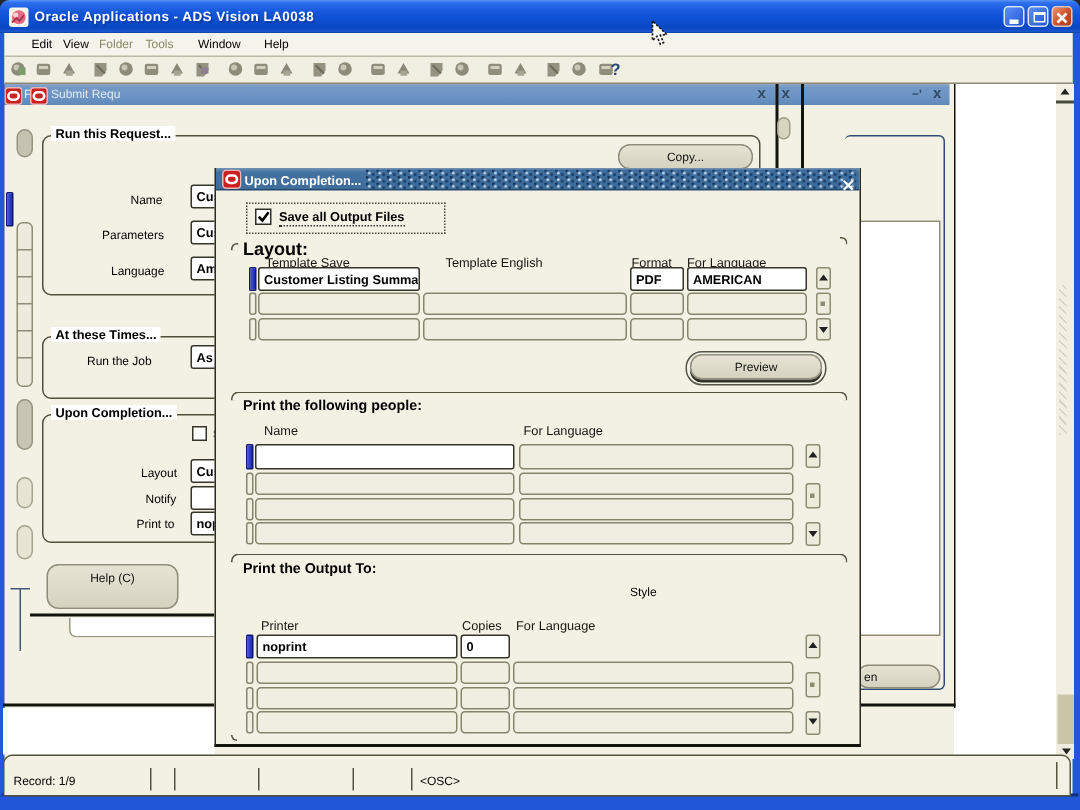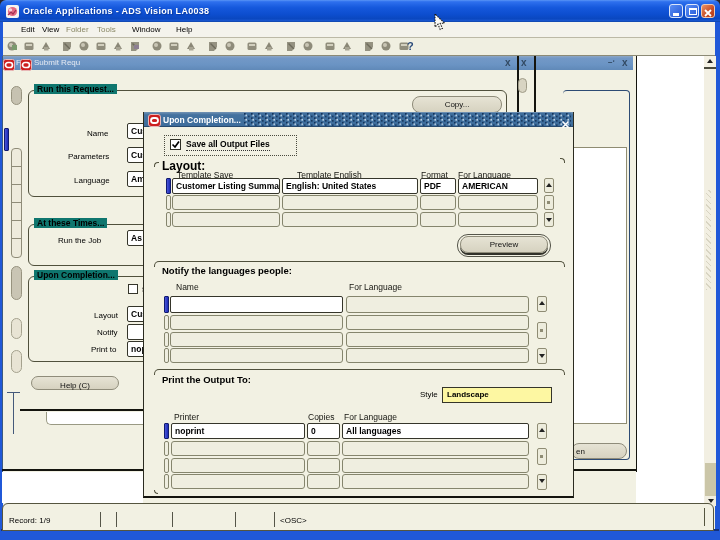--- a/index.html
+++ b/index.html
@@ -1,19 +1,19 @@
 <!DOCTYPE html>
 <html><head><meta charset="utf-8"><style>
 *{margin:0;padding:0;box-sizing:border-box}
 html,body{width:720px;height:540px;overflow:hidden}
 body{font-family:"Liberation Sans",sans-serif;background:#f2f1e3;position:relative}
 .ab{position:absolute}
 .cap{border-radius:7px}
 .grp{border:1px solid #50503c;border-radius:6px}
-.glab{font-weight:bold;font-size:8.5px;color:#000;background:#0f766e;padding:0 3px;line-height:10px}
+.glab{font-weight:bold;font-size:8.5px;color:#000;background:#ffffff;padding:0 3px;line-height:10px}
 .fld{background:#fff;border:1px solid #35352a;border-radius:2px;font-size:8.5px;font-weight:bold;color:#000;line-height:14px;padding-left:3px;white-space:nowrap;overflow:hidden}
 .efl{background:#efeee0;border:1px solid #85856d;border-radius:3px}
 .hdr{font-size:8.5px;color:#151510;white-space:nowrap}
 .ind{background:linear-gradient(90deg,#4a55d8,#1b2bb4);border:1px solid #101a70;border-radius:1px}
 .btn{background:linear-gradient(180deg,#e6e3d4,#d6d2c0);border:1px solid #8f8c7a;border-radius:8px;font-size:8px;color:#111;text-align:center}
 .sb{background:#edecdc;border:1px solid #8f8c74;border-radius:2px}
 .xg{color:#324a63;font-weight:bold;font-size:10px;line-height:10px}
 .lbl{font-size:8px;color:#000;white-space:nowrap}
 </style></head><body>
 
@@ -213,21 +213,21 @@
 <div class="ab glab" style="left:34px;top:270px">Upon Completion...</div>
 <div class="ab" style="left:128px;top:284px;width:10px;height:10px;background:#fff;border:1px solid #35352a"></div>
 <div class="ab lbl" style="left:142px;top:285px;font-weight:bold">S</div>
 <div class="ab lbl" style="left:94px;top:311px">Layout</div>
 <div class="ab lbl" style="left:97px;top:328px">Notify</div>
 <div class="ab lbl" style="left:91px;top:345px">Print to</div>
 <div class="ab fld" style="left:127px;top:306px;width:230px;height:16px">Customer Listing</div>
 <div class="ab fld" style="left:127px;top:324px;width:230px;height:16px"></div>
 <div class="ab fld" style="left:127px;top:341px;width:230px;height:16px">noprint</div>
 
-<div class="ab btn cap" style="left:31px;top:376px;width:88px;height:14px;line-height:17px">Help (C)</div>
+<div class="ab btn cap" style="left:31px;top:376px;width:88px;height:30px;line-height:17px">Help (C)</div>
 
 <div class="ab" style="left:7px;top:392px;width:13px;height:1px;background:#44597a"></div>
 <div class="ab" style="left:13px;top:392px;width:1px;height:42px;background:#44597a"></div>
 <div class="ab" style="left:20px;top:409px;width:123px;height:2px;background:#14140e"></div>
 <div class="ab" style="left:46px;top:412px;width:97px;height:13px;background:#fff;border-left:1px solid #9a9a84;border-bottom:1px solid #9a9a84;border-radius:0 0 0 5px"></div>
 <div class="ab" style="left:2px;top:469px;width:141px;height:2px;background:#14140e"></div>
 <div class="ab" style="left:2px;top:472px;width:141px;height:31px;background:#fff"></div>
 
 <div class="ab" style="left:517px;top:56px;width:2px;height:56px;background:#14140e"></div>
 <div class="ab" style="left:534px;top:56px;width:2px;height:56px;background:#14140e"></div>
@@ -284,21 +284,20 @@
   <div class="ab" style="left:10px;top:50px;width:5px;height:5px;border-left:1px solid #50503c;border-top:1px solid #50503c;border-radius:4px 0 0 0"></div>
   <div class="ab" style="left:416px;top:46px;width:5px;height:5px;border-right:1px solid #50503c;border-top:1px solid #50503c;border-radius:0 4px 0 0"></div>
   <div class="ab" style="left:18px;top:47px;font-size:12px;font-weight:bold">Layout:</div>
   <div class="ab hdr" style="left:33px;top:58px">Template Save</div>
   <div class="ab hdr" style="left:153px;top:58px">Template English</div>
   <div class="ab hdr" style="left:277px;top:58px">Format</div>
   <div class="ab hdr" style="left:314px;top:58px">For Language</div>
 
   <div class="ab ind" style="left:22px;top:66px;width:5px;height:16px"></div>
   <div class="ab fld" style="left:28px;top:66px;width:108px;height:16px">Customer Listing Summary</div>
-  <div class="ab fld" style="left:138px;top:66px;width:136px;height:16px">English: United States</div>
   <div class="ab fld" style="left:276px;top:66px;width:36px;height:16px">PDF</div>
   <div class="ab fld" style="left:314px;top:66px;width:80px;height:16px">AMERICAN</div>
   <div class="ab efl" style="left:28px;top:83px;width:108px;height:15px"></div>
   <div class="ab efl" style="left:138px;top:83px;width:136px;height:15px"></div>
   <div class="ab efl" style="left:276px;top:83px;width:36px;height:15px"></div>
   <div class="ab efl" style="left:314px;top:83px;width:80px;height:15px"></div>
   <div class="ab efl" style="left:28px;top:100px;width:108px;height:15px"></div>
   <div class="ab efl" style="left:138px;top:100px;width:136px;height:15px"></div>
   <div class="ab efl" style="left:276px;top:100px;width:36px;height:15px"></div>
   <div class="ab efl" style="left:314px;top:100px;width:80px;height:15px"></div>
@@ -307,21 +306,21 @@
   <div class="ab sb" style="left:400px;top:83px;width:10px;height:15px"></div>
   <div class="ab sb" style="left:400px;top:100px;width:10px;height:15px"></div>
   <div class="ab" style="left:402px;top:71px;width:0;height:0;border-left:3px solid transparent;border-right:3px solid transparent;border-bottom:4px solid #222"></div>
   <div class="ab" style="left:403px;top:89px;width:3px;height:3px;background:#8f8c74"></div>
   <div class="ab" style="left:402px;top:106px;width:0;height:0;border-left:3px solid transparent;border-right:3px solid transparent;border-top:4px solid #222"></div>
 
   <div class="ab" style="left:313px;top:122px;width:94px;height:23px;border:1px solid #55554a;border-radius:11px"></div>
   <div class="ab btn cap" style="left:316px;top:124px;width:88px;height:17px;line-height:16px;box-shadow:0 2px 0 rgba(15,15,8,.85)">Preview</div>
 
   <div class="ab" style="left:10px;top:149px;width:411px;height:6px;border-top:1px solid #50503c;border-left:1px solid #50503c;border-right:1px solid #50503c;border-radius:5px 5px 0 0"></div>
-  <div class="ab" style="left:16px;top:153px;font-size:9.5px;font-weight:bold;background:#f2f1e3;padding:0 2px">Notify the languages people:</div>
+  <div class="ab" style="left:16px;top:153px;font-size:9.5px;font-weight:bold;background:#f2f1e3;padding:0 2px">Print the following people:</div>
   <div class="ab hdr" style="left:32px;top:170px">Name</div>
   <div class="ab hdr" style="left:205px;top:170px">For Language</div>
   <div class="ab ind" style="left:20px;top:184px;width:5px;height:17px"></div>
   <div class="ab fld" style="left:26px;top:184px;width:173px;height:17px"></div>
   <div class="ab efl" style="left:202px;top:184px;width:183px;height:17px"></div>
   <div class="ab efl" style="left:26px;top:203px;width:173px;height:15px"></div>
   <div class="ab efl" style="left:202px;top:203px;width:183px;height:15px"></div>
   <div class="ab efl" style="left:26px;top:220px;width:173px;height:15px"></div>
   <div class="ab efl" style="left:202px;top:220px;width:183px;height:15px"></div>
   <div class="ab efl" style="left:26px;top:236px;width:173px;height:15px"></div>
@@ -329,28 +328,26 @@
   <div class="ab sb" style="left:393px;top:184px;width:10px;height:16px"></div>
   <div class="ab sb" style="left:393px;top:210px;width:10px;height:17px"></div>
   <div class="ab sb" style="left:393px;top:236px;width:10px;height:16px"></div>
   <div class="ab" style="left:395px;top:189px;width:0;height:0;border-left:3px solid transparent;border-right:3px solid transparent;border-bottom:4px solid #222"></div>
   <div class="ab" style="left:396px;top:217px;width:3px;height:3px;background:#8f8c74"></div>
   <div class="ab" style="left:395px;top:242px;width:0;height:0;border-left:3px solid transparent;border-right:3px solid transparent;border-top:4px solid #222"></div>
 
   <div class="ab" style="left:10px;top:257px;width:411px;height:6px;border-top:1px solid #50503c;border-left:1px solid #50503c;border-right:1px solid #50503c;border-radius:5px 5px 0 0"></div>
   <div class="ab" style="left:16px;top:262px;font-size:9.5px;font-weight:bold;background:#f2f1e3;padding:0 2px">Print the Output To:</div>
   <div class="ab lbl" style="left:276px;top:278px">Style</div>
-  <div class="ab" style="left:298px;top:275px;width:110px;height:16px;background:#fdf7a2;border:1px solid #35352a;font-size:8px;font-weight:bold;line-height:14px;padding-left:4px">Landscape</div>
   <div class="ab hdr" style="left:30px;top:300px">Printer</div>
   <div class="ab hdr" style="left:164px;top:300px">Copies</div>
   <div class="ab hdr" style="left:200px;top:300px">For Language</div>
   <div class="ab ind" style="left:20px;top:311px;width:5px;height:16px"></div>
   <div class="ab fld" style="left:27px;top:311px;width:134px;height:16px">noprint</div>
   <div class="ab fld" style="left:163px;top:311px;width:33px;height:16px">0</div>
-  <div class="ab fld" style="left:198px;top:311px;width:187px;height:16px">All languages</div>
   <div class="ab efl" style="left:27px;top:329px;width:134px;height:15px"></div>
   <div class="ab efl" style="left:163px;top:329px;width:33px;height:15px"></div>
   <div class="ab efl" style="left:198px;top:329px;width:187px;height:15px"></div>
   <div class="ab efl" style="left:27px;top:346px;width:134px;height:15px"></div>
   <div class="ab efl" style="left:163px;top:346px;width:33px;height:15px"></div>
   <div class="ab efl" style="left:198px;top:346px;width:187px;height:15px"></div>
   <div class="ab efl" style="left:27px;top:362px;width:134px;height:15px"></div>
   <div class="ab efl" style="left:163px;top:362px;width:33px;height:15px"></div>
   <div class="ab efl" style="left:198px;top:362px;width:187px;height:15px"></div>
   <div class="ab sb" style="left:393px;top:311px;width:10px;height:16px"></div>

